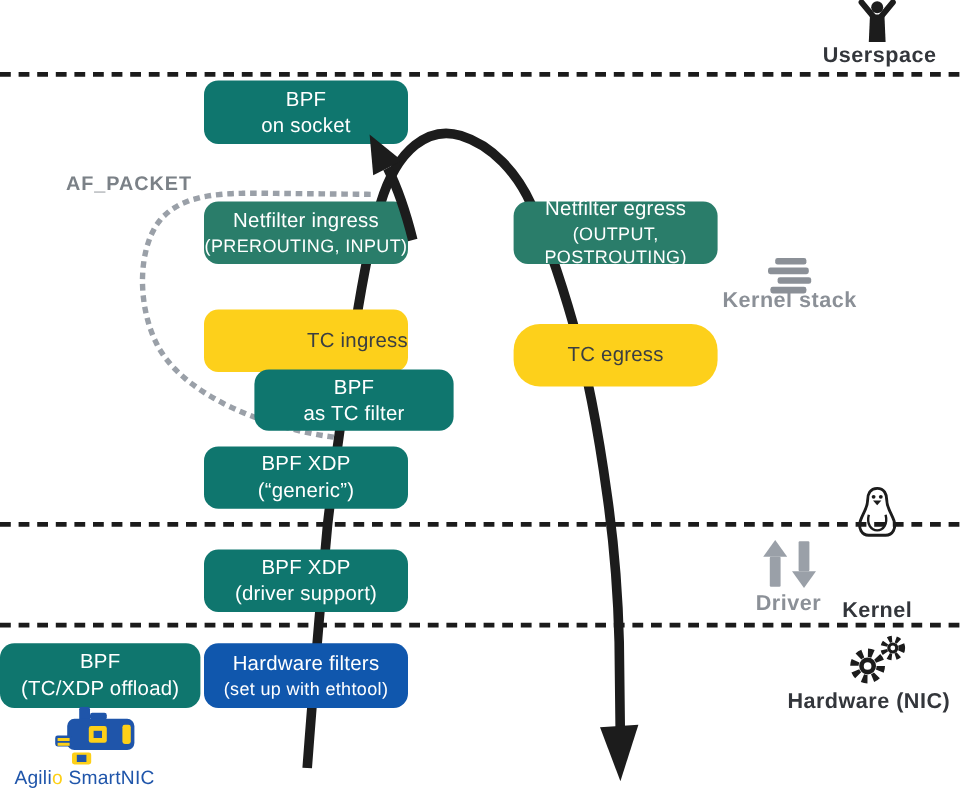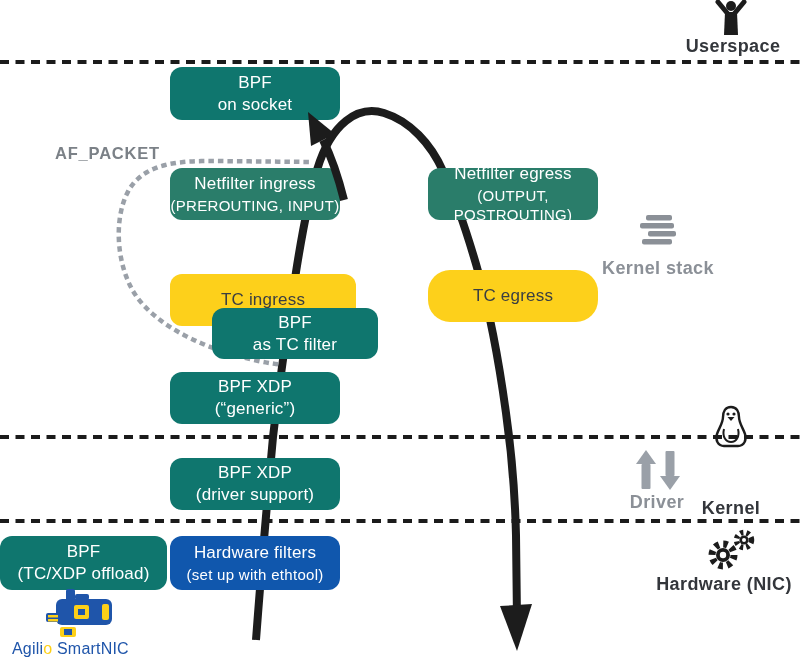--- a/index.html
+++ b/index.html
@@ -20,36 +20,36 @@
   }
   .box .sub{font-size:15px;letter-spacing:.3px;margin-top:1px;font-weight:500;}
   .red{background:#0f766e;}
   .green{background:#2a7d6a;}
   .yellow{background:#fdd01b;color:#3a3e42;}
   .blue{background:#1057ad;}
 
   .b-socket{left:170px;top:67px;width:170px;height:53px;}
   .b-nfin  {left:170px;top:168px;width:170px;height:52px;}
   .b-nfeg  {left:428px;top:168px;width:170px;height:52px;}
-  .b-tcin  {left:170px;top:274px;width:186px;height:52px;}
+  .b-tcin  {left:170px;top:258px;width:170px;height:52px;align-items:flex-end;}
   .b-tcf   {left:212px;top:308px;width:166px;height:51px;}
   .b-xdpg  {left:170px;top:372px;width:170px;height:52px;}
   .b-xdpd  {left:170px;top:458px;width:170px;height:52px;}
   .b-off   {left:0px;  top:536px;width:167px;height:54px;}
   .b-hwf   {left:170px;top:536px;width:170px;height:54px;}
   .b-tceg  {left:428px;top:270px;width:170px;height:52px;border-radius:22px;}
 
   
   .side-label{
     position:absolute;z-index:2;font-weight:700;font-size:18px;
     color:#33363b;text-align:center;letter-spacing:.4px;
   }
   .muted{color:#8b9097;}
   .lbl-userspace{left:668px;top:36px;width:130px;}
-  .lbl-kstack   {left:593px;top:258px;width:130px;text-align:center;}
+  .lbl-kstack   {left:593px;top:240px;width:130px;text-align:center;}
   .lbl-kernel   {left:666px;top:452px;width:130px;margin-top:46px;}
   .lbl-driver   {left:592px;top:492px;width:130px;}
   .lbl-hw       {left:648px;top:574px;width:152px;}
 
   .af-packet{
     position:absolute;z-index:2;left:55px;top:144px;
     font-size:16.5px;font-weight:700;color:#7b8187;letter-spacing:.8px;
   }
 
   

